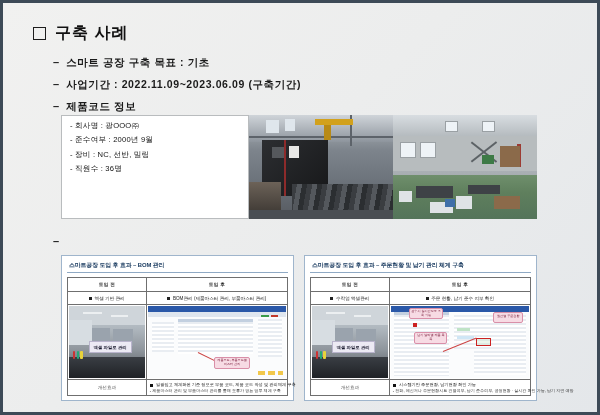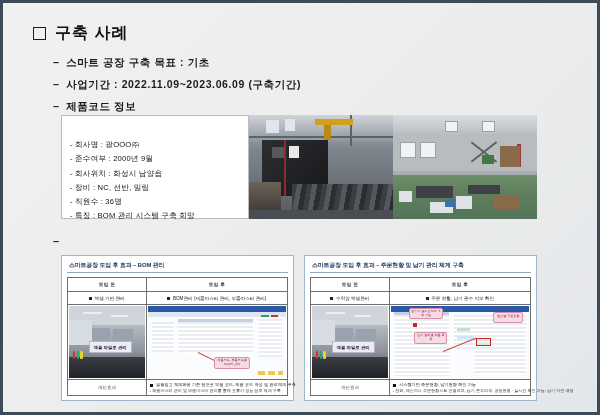--- a/index.html
+++ b/index.html
@@ -31,21 +31,21 @@
   .b1{left:50px;top:52px;}
   .b2{left:50px;top:74px;}
   .b3{left:50px;top:96px;}
   .b4{left:50px;top:231px;}
 
   
   .infoband{position:absolute;left:58px;top:112px;width:476px;height:104px;}
   .infobox{
     position:absolute;left:0;top:0;width:188px;height:104px;
     background:#fff;border:1px solid #b9bcbe;box-sizing:border-box;
-    padding:22px 0 0 8px;
+    padding:3px 0 0 8px;
   }
   .infoline{
     font-size:7.6px;color:#111;line-height:14.3px;white-space:nowrap;letter-spacing:.2px;
   }
   .photos{position:absolute;left:188px;top:0;width:288px;height:104px;display:flex;}
   .photo{position:relative;width:50%;height:100%;overflow:hidden;}
 
   
   .ph1{background:linear-gradient(180deg,#b9bec4 0%,#9aa1a8 16%,#7d848c 34%,#6e757d 60%,#55595f 100%);}
   .ph1 .roof{position:absolute;left:0;top:0;width:100%;height:26%;
@@ -176,24 +176,22 @@
   </div>
   <div class="bullet b4">
     <span class="dash">–</span>
   </div>
 
   <div class="infoband">
 
     <div class="infobox">
       <div class="infoline">- 회사명 : 광OOO㈜</div>
       <div class="infoline">- 준수여부 : 2000년 9월</div>
-      <div class="infoline">- 회사위치 : 화성시 남양읍</div>
       <div class="infoline">- 장비 : NC, 선반, 밀링</div>
       <div class="infoline">- 직원수 :  36명</div>
-      <div class="infoline">- 특징 : BOM 관리 시스템 구축 희망</div>
     </div>
 
     <div class="photos">
 
       <div class="photo ph1">
         <div class="roof"></div>
         <div class="win" style="left:12%;top:5%;width:9%;height:12%;"></div>
         <div class="win" style="left:25%;top:4%;width:7%;height:11%;"></div>
         <div class="beam" style="left:0;top:20%;width:100%;height:2px;"></div>
         <div class="beam" style="left:70%;top:0;width:2px;height:30%;"></div>

